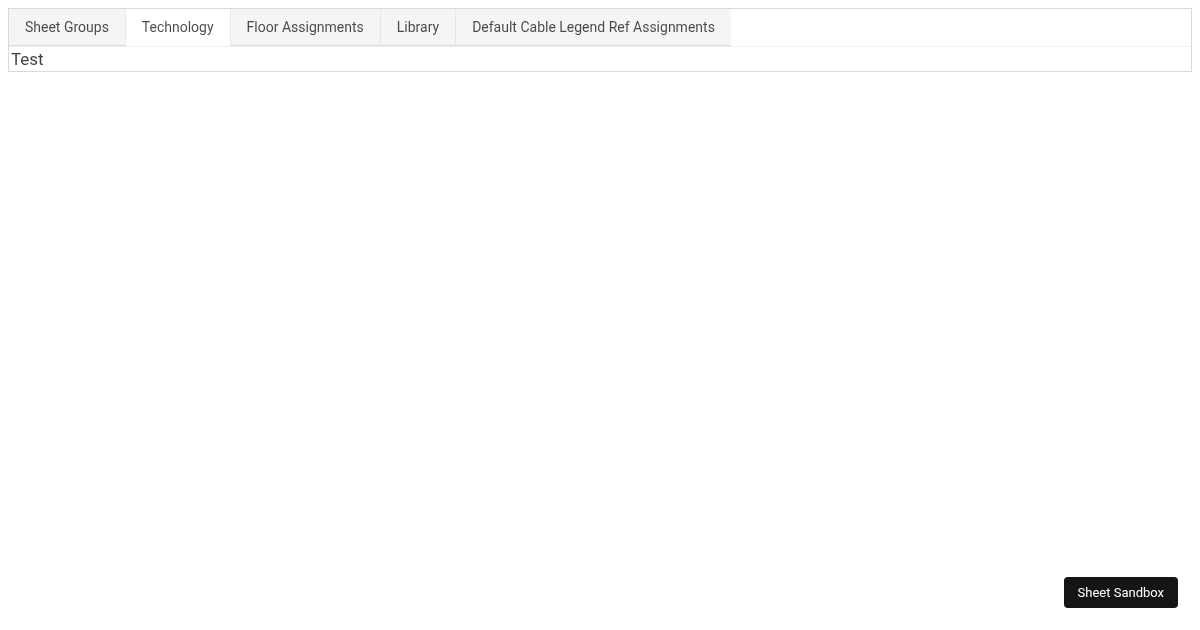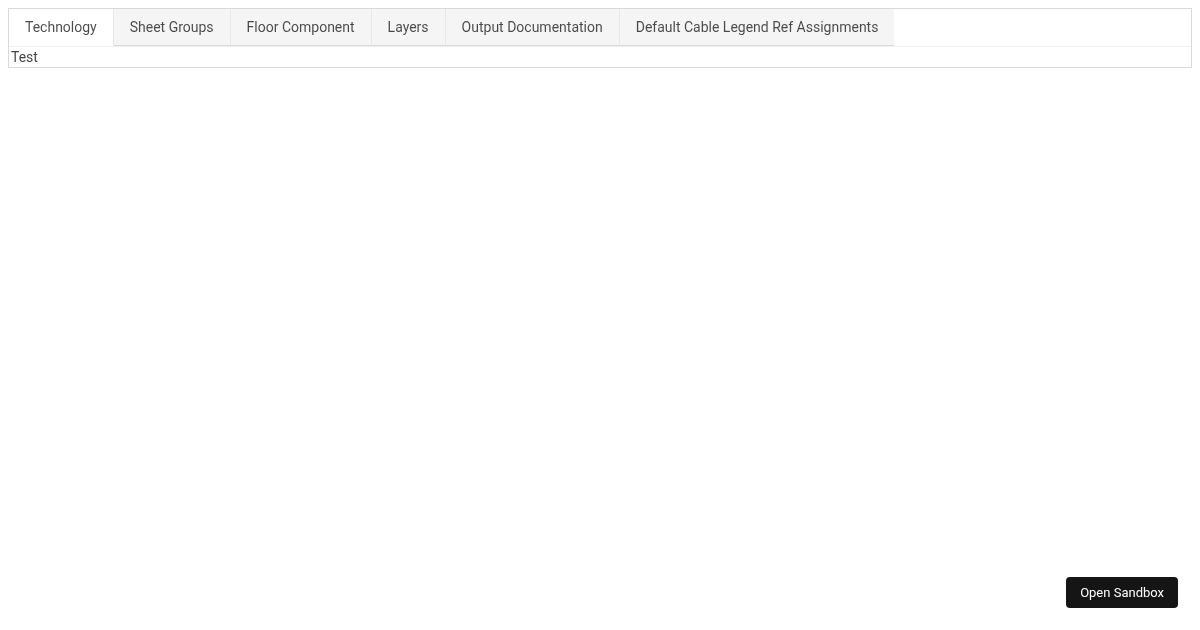--- a/index.html
+++ b/index.html
@@ -42,21 +42,21 @@
     .tab.active {
       background: #ffffff;
       border-bottom: 1px solid #ffffff;
     }
     .tab:last-child {
       border-right: none;
     }
     .tab-content {
       padding: 2px 2px;
       min-height: 18px;
-      font-size: 14px;
+      font-size: 17px;
       color: rgba(0, 0, 0, 0.75);
     }
     .sandbox-button {
       position: absolute;
       right: 22px;
       bottom: 22px;
       background: #151515;
       color: #ffffff;
       border: none;
       border-radius: 4px;
@@ -64,23 +64,22 @@
       font-size: 13px;
       cursor: pointer;
       font-family: inherit;
     }
   </style>
 </head>
 <body>
 
 <div class="tab-container">
   <div class="tab-nav">
+    <div class="tab">Sheet Groups</div>
     <div class="tab active">Technology</div>
-    <div class="tab">Sheet Groups</div>
-    <div class="tab">Floor Component</div>
-    <div class="tab">Layers</div>
-    <div class="tab">Output Documentation</div>
+    <div class="tab">Floor Assignments</div>
+    <div class="tab">Library</div>
     <div class="tab">Default Cable Legend Ref Assignments</div>
   </div>
   <div class="tab-content">Test</div>
 </div>
 
-<button class="sandbox-button">Open Sandbox</button>
+<button class="sandbox-button">Sheet Sandbox</button>
 
 </body></html>

